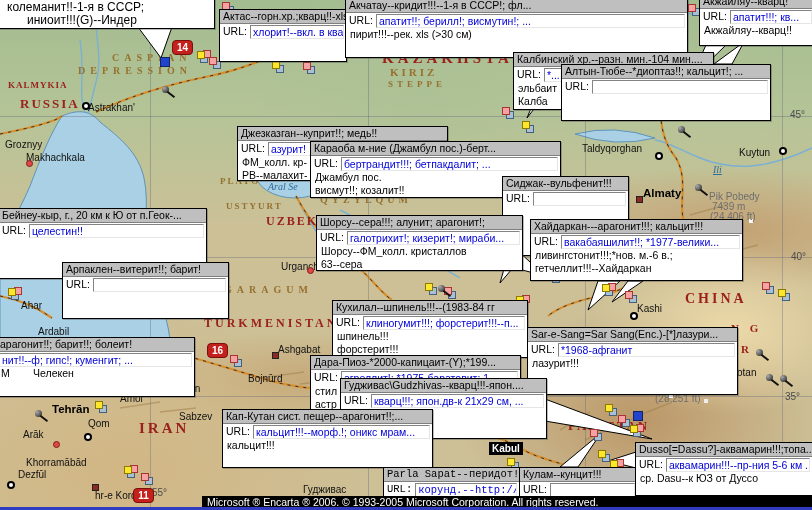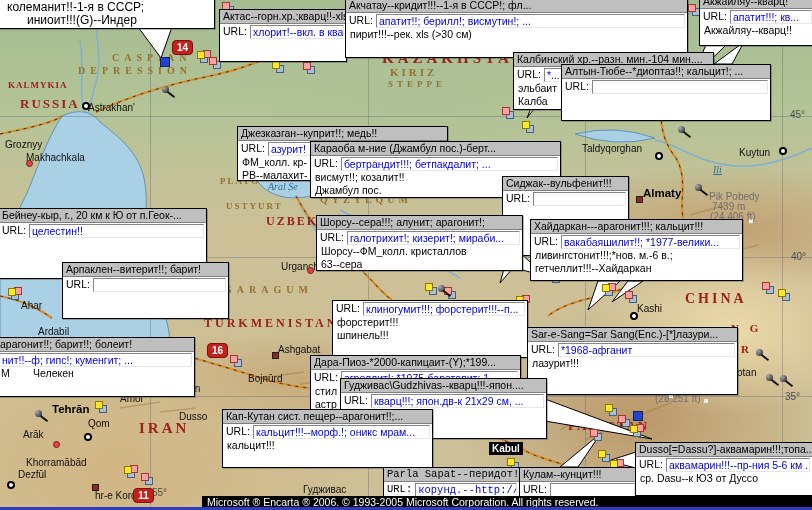--- a/index.html
+++ b/index.html
@@ -156,21 +156,21 @@
         <div class="lbl ci" style="left: 26px; top: 152px;">Makhachkala</div>
         <div class="lbl ci" style="left: 5px; top: 139px;">Groznyy</div>
         <div class="lbl cb" style="left: 571px; top: 6px;">Semey</div>
         <div class="lbl ci" style="left: 582px; top: 143px;">Taldyqorghan</div>
         <div class="lbl ci" style="left: 739px; top: 147px;">Kuytun</div>
         <div class="lbl cb" style="left: 643px; top: 187px;">Almaty</div>
         <div class="lbl ci" style="left: 637px; top: 303px;">Kashi</div>
         <div class="lbl ci" style="left: 281px; top: 261px;">Urganch</div>
         <div class="lbl ci" style="left: 278px; top: 344px;">Ashgabat</div>
         <div class="lbl ci" style="left: 248px; top: 373px;">Bojnūrd</div>
-        <div class="lbl ci" style="left: 179px; top: 411px;">Dusso</div>
+        <div class="lbl ci" style="left: 179px; top: 411px;">Sabzev</div>
         <div class="lbl ci" style="left: 21px; top: 300px;">Ahar</div>
         <div class="lbl ci" style="left: 38px; top: 326px;">Ardabil</div>
         <div class="lbl ci" style="left: 147px; top: 349px;">bad-e</div>
         <div class="lbl ci" style="left: 149px; top: 359px;">Qābūs</div>
         <div class="lbl ci" style="left: 167px; top: 383px;">Gorgān</div>
         <div class="lbl ci" style="left: 120px; top: 393px;">Amol</div>
         <div class="lbl cb" style="left: 52px; top: 403px;">Tehrān</div>
         <div class="lbl ci" style="left: 23px; top: 429px;">Arāk</div>
         <div class="lbl ci" style="left: 88px; top: 418px;">Qom</div>
         <div class="lbl ci" style="left: 26px; top: 457px;">Khorramābād</div>
@@ -446,22 +446,22 @@
           </div>
           <div class="cl">ФМ_колл. кр-</div>
           <div class="cl">РВ--малахит-</div>
         </div>
         <div class="callout" style="left: 310px; top: 141px; width: 251px; height: 57px; z-index: 16;">
           <div class="ct">Караоба м-ние (Джамбул пос.)-берт...</div>
           <div class="cr">
             <span class="ul">URL:</span>
             <span class="uf">бертрандит!!!; бетпакдалит; ...</span>
           </div>
+          <div class="cl">Джамбул пос.</div>
           <div class="cl">висмут!!; козалит!!</div>
-          <div class="cl">Джамбул пос.</div>
         </div>
         <div class="callout" style="left: -2px; top: 208px; width: 209px; height: 71px; z-index: 17;">
           <div class="ct">Бейнеу-кыр, г., 20 км к Ю от п.Геок-...</div>
           <div class="cr">
             <span class="ul">URL:</span>
             <span class="uf">целестин!!</span>
           </div>
         </div>
         <div class="callout" style="left: 62px; top: 262px; width: 167px; height: 57px; z-index: 18;">
           <div class="ct">Арпаклен--витерит!!; барит!</div>
@@ -496,26 +496,27 @@
           <div class="cl">гетчеллит!!!--Хайдаркан</div>
         </div>
         <div class="callout" style="left: -4px; top: 337px; width: 199px; height: 60px; z-index: 22;">
           <div class="ct">арагонит!!; барит!!; болеит!</div>
           <div class="cr">
             <span class="uf">нит!!--ф; гипс!; куменгит; ...</span>
           </div>
           <div class="cl">М        Челекен</div>
         </div>
         <div class="callout" style="left: 332px; top: 300px; width: 196px; height: 58px; z-index: 23;">
+          <div class="ct">Кухилал--шпинель!!!--(1983-84 гг</div>
           <div class="cr">
             <span class="ul">URL:</span>
             <span class="uf">клиногумит!!!; форстерит!!!--п...</span>
           </div>
+          <div class="cl">шпинель!!!</div>
           <div class="cl">форстерит!!!</div>
-          <div class="cl">шпинель!!!</div>
         </div>
         <div class="callout" style="left: 310px; top: 355px; width: 211px; height: 70px; z-index: 24;">
           <div class="ct">Дара-Пиоз-*2000-капицаит-(Y);*199...</div>
           <div class="cr">
             <span class="ul">URL:</span>
             <span class="uf">агреллит!; *1975-баратовит; 1...</span>
           </div>
           <div class="cl">стил</div>
           <div class="cl">астр</div>
         </div>

